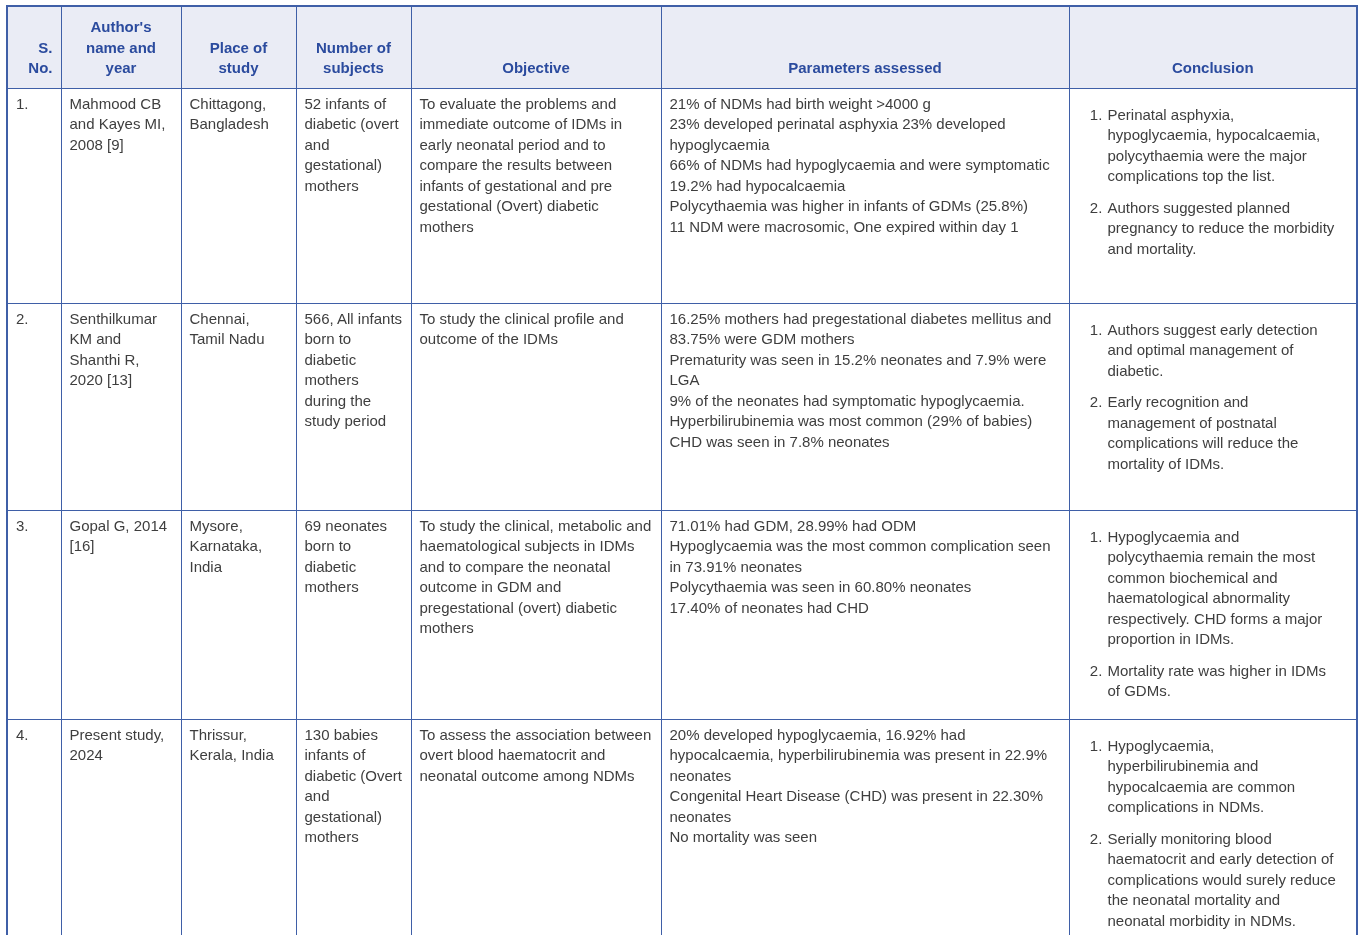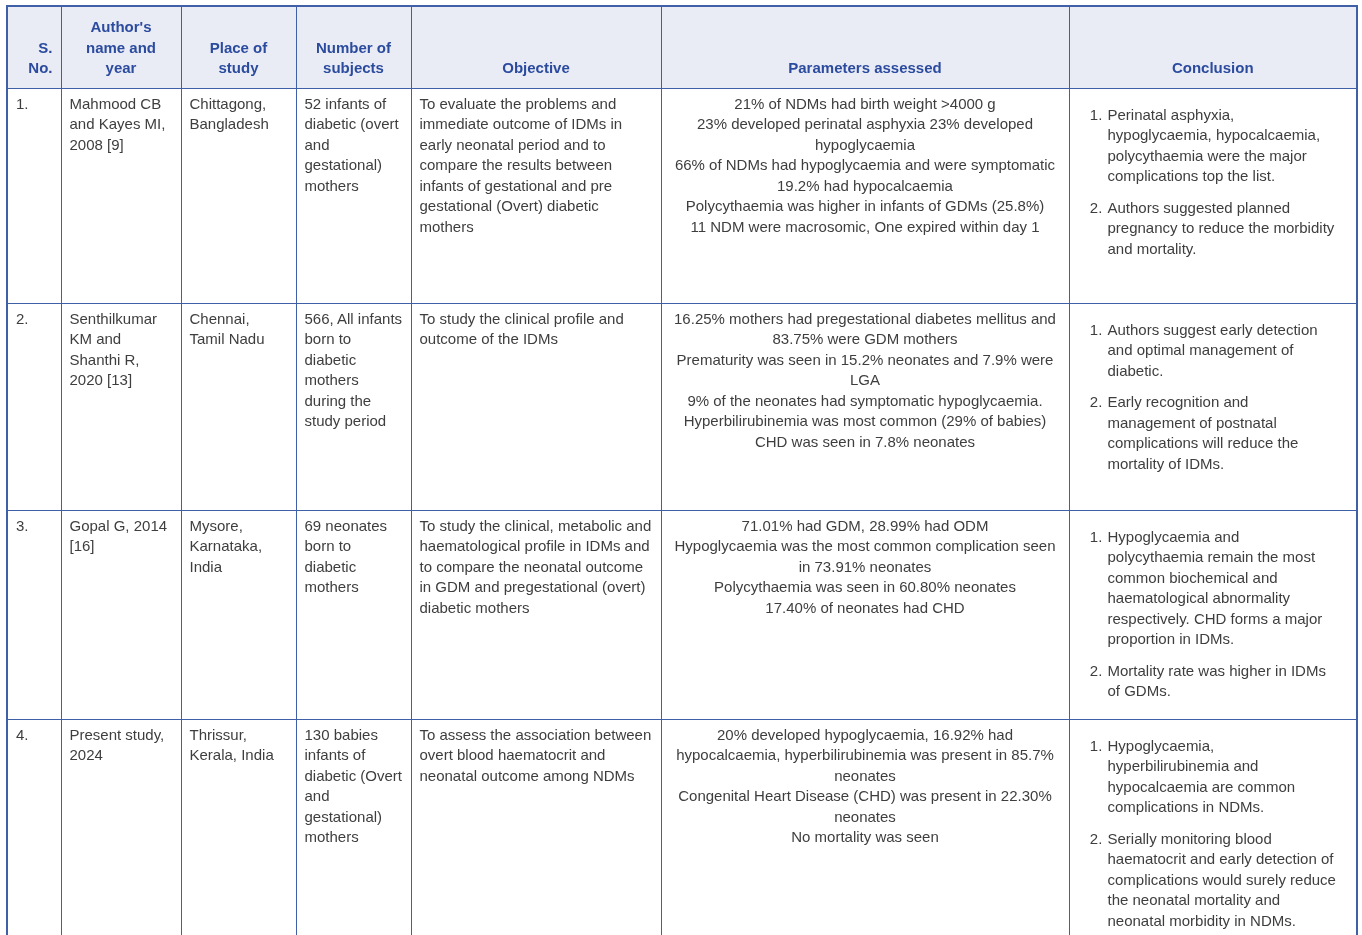--- a/index.html
+++ b/index.html
@@ -42,21 +42,21 @@
     text-align:center;
     padding-bottom:9px;
   }
   thead th.sno-h{text-align:right;}
   thead tr{height:82px;}
   tr.r0{height:215px;}
   tr.r1{height:207px;}
   tr.r2{height:183px;}
   tr.r3{height:205px;}
   td{background:#ffffff;}
-  .pline{margin:0;text-align:center;}
+  .pline{margin:0;}
   ol.clist{
     margin:0;
     padding-left:18px;
   }
   ol.clist li{margin:11px;padding-left:1px;}
   .caption-bar{
     width:1362px;height:28px;
     margin-top:0;
     background:var(--caption-bg);
     color:var(--caption-text);
@@ -130,42 +130,42 @@
           <li>Authors suggest early detection and optimal management of diabetic.</li>
           <li>Early recognition and management of postnatal complications will reduce the mortality of IDMs.</li>
         </ol>
       </td>
     </tr>
     <tr class="r2">
       <td>3.</td>
       <td>Gopal G, 2014 [16]</td>
       <td>Mysore, Karnataka, India</td>
       <td>69 neonates born to diabetic mothers</td>
-      <td>To study the clinical, metabolic and haematological profile in IDMs and to compare the neonatal outcome in GDM and pregestational (overt) diabetic mothers</td>
+      <td>To study the clinical, metabolic and haematological subjects in IDMs and to compare the neonatal outcome in GDM and pregestational (overt) diabetic mothers</td>
       <td>
         <div class="pline">71.01% had GDM, 28.99% had ODM</div>
         <div class="pline">Hypoglycaemia was the most common complication seen in 73.91% neonates</div>
         <div class="pline">Polycythaemia was seen in 60.80% neonates</div>
         <div class="pline">17.40% of neonates had CHD</div>
       </td>
       <td>
         <ol class="clist">
           <li>Hypoglycaemia and polycythaemia remain the most common biochemical and haematological abnormality respectively. CHD forms a major proportion in IDMs.</li>
           <li>Mortality rate was higher in IDMs of GDMs.</li>
         </ol>
       </td>
     </tr>
     <tr class="r3">
       <td>4.</td>
       <td>Present study, 2024</td>
       <td>Thrissur, Kerala, India</td>
       <td>130 babies infants of diabetic (Overt and gestational) mothers</td>
       <td>To assess the association between overt blood haematocrit and neonatal outcome among NDMs</td>
       <td>
-        <div class="pline">20% developed hypoglycaemia, 16.92% had hypocalcaemia, hyperbilirubinemia was present in 85.7% neonates</div>
+        <div class="pline">20% developed hypoglycaemia, 16.92% had hypocalcaemia, hyperbilirubinemia was present in 22.9% neonates</div>
         <div class="pline">Congenital Heart Disease (CHD) was present in 22.30% neonates</div>
         <div class="pline">No mortality was seen</div>
       </td>
       <td>
         <ol class="clist">
           <li>Hypoglycaemia, hyperbilirubinemia and hypocalcaemia are common complications in NDMs.</li>
           <li>Serially monitoring blood haematocrit and early detection of complications would surely reduce the neonatal mortality and neonatal morbidity in NDMs.</li>
         </ol>
       </td>
     </tr>

